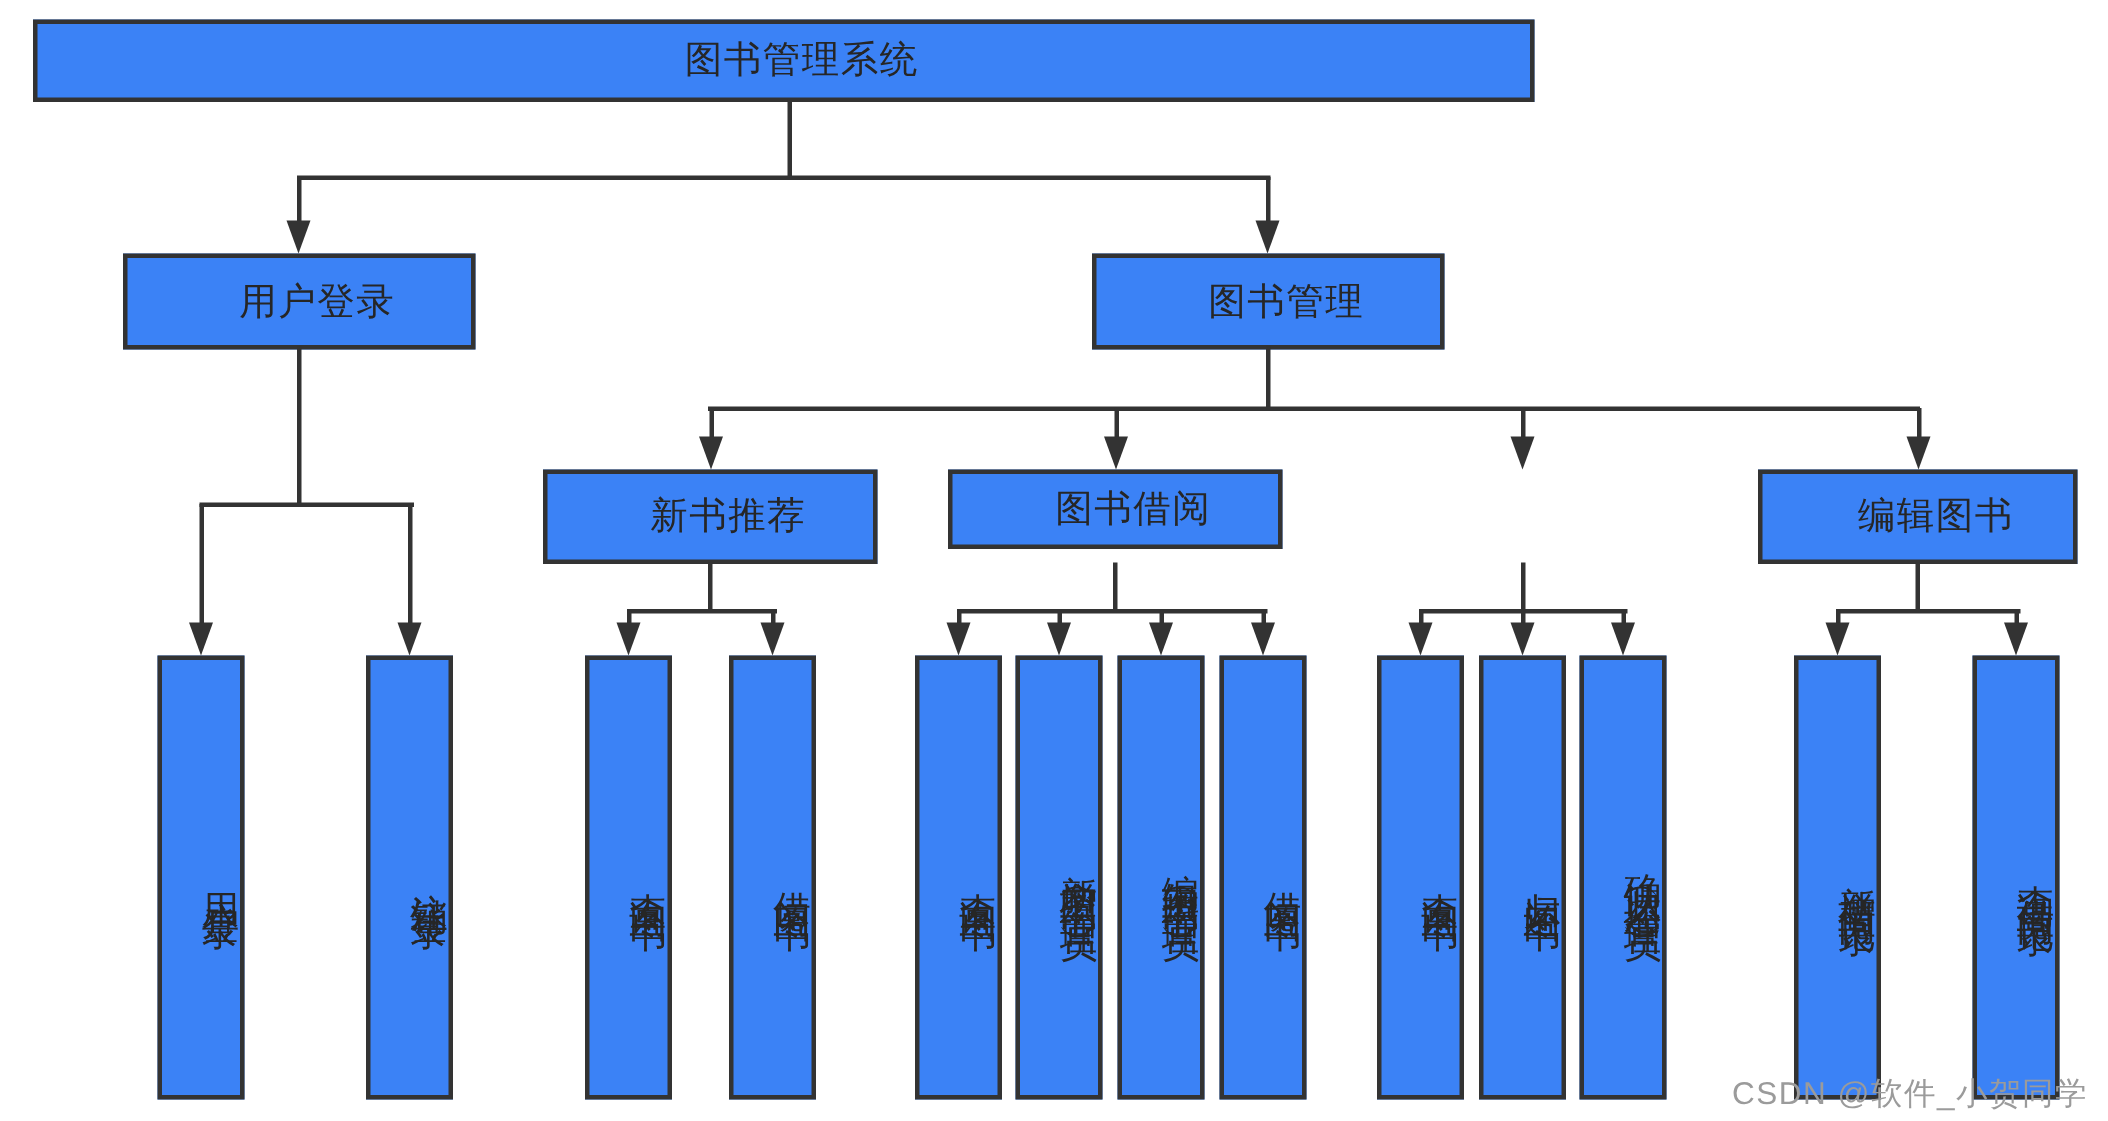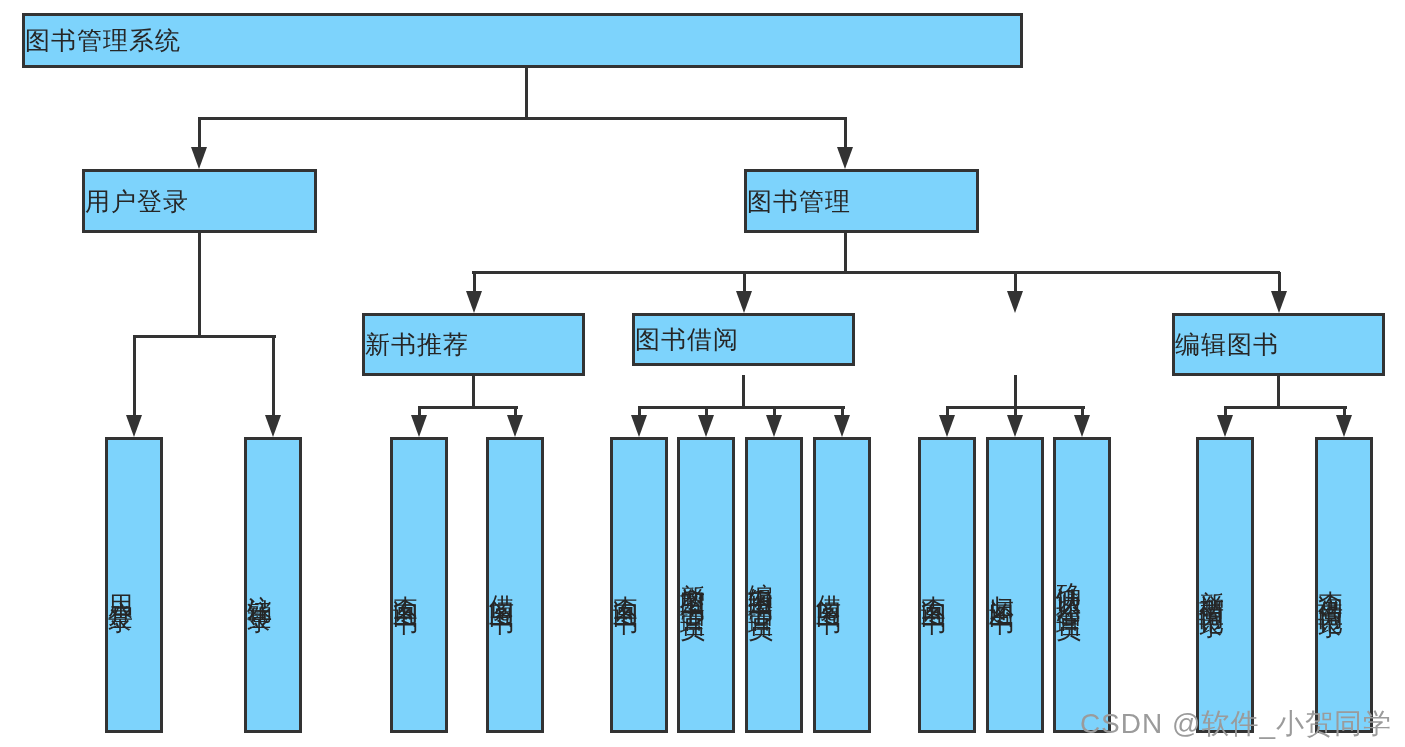--- a/index.html
+++ b/index.html
@@ -11,23 +11,23 @@
   body{font-family:"Liberation Sans","DejaVu Sans",sans-serif;}
   #canvas{
     position:relative;
     width:1405px;height:747px;
     background:#ffffff;
     overflow:hidden;
   }
   .box{
     position:absolute;
     box-sizing:border-box;
-    background:#7dd3fc;
+    background:#3b82f6;
     border:3px solid var(--line);
-    display:flex;align-items:center;
+    display:flex;align-items:center;justify-content:center;padding-left:24px;
   }
   .box .lbl{
     color:var(--text);
     font-size:25px;
     letter-spacing:1px;
     white-space:nowrap;
     line-height:1;
   }
   .vbox .lbl{
     writing-mode:vertical-rl;
@@ -43,40 +43,40 @@
   }
   .arrow .head{
     position:absolute;left:0;bottom:0;width:0;height:0;
     border-left:8.5px solid transparent;
     border-right:8.5px solid transparent;
     border-top:22px solid var(--line);
   }
   .watermark{
     position:absolute;
     right:13px;bottom:4px;
-    font-size:28px;
+    font-size:21px;
     color:var(--wm);
     letter-spacing:1px;
     z-index:20;
     white-space:nowrap;
   }
 </style>
 </head>
 <body>
 
 <div id="canvas">
 
   <div class="box" style="left:22px;top:13px;width:1001px;height:55px;">
     <span class="lbl">图书管理系统</span>
   </div>
 
   <div class="box" style="left:82px;top:169px;width:235px;height:64px;">
     <span class="lbl">用户登录</span>
   </div>
-  <div class="box" style="left:744px;top:169px;width:235px;height:64px;">
+  <div class="box" style="left:728px;top:169px;width:235px;height:64px;">
     <span class="lbl">图书管理</span>
   </div>
 
   <div class="box" style="left:362px;top:313px;width:223px;height:63px;">
     <span class="lbl">新书推荐</span>
   </div>
   <div class="box" style="left:632px;top:313px;width:223px;height:53px;">
     <span class="lbl">图书借阅</span>
   </div>
   <div class="box" style="left:1172px;top:313px;width:213px;height:63px;">

